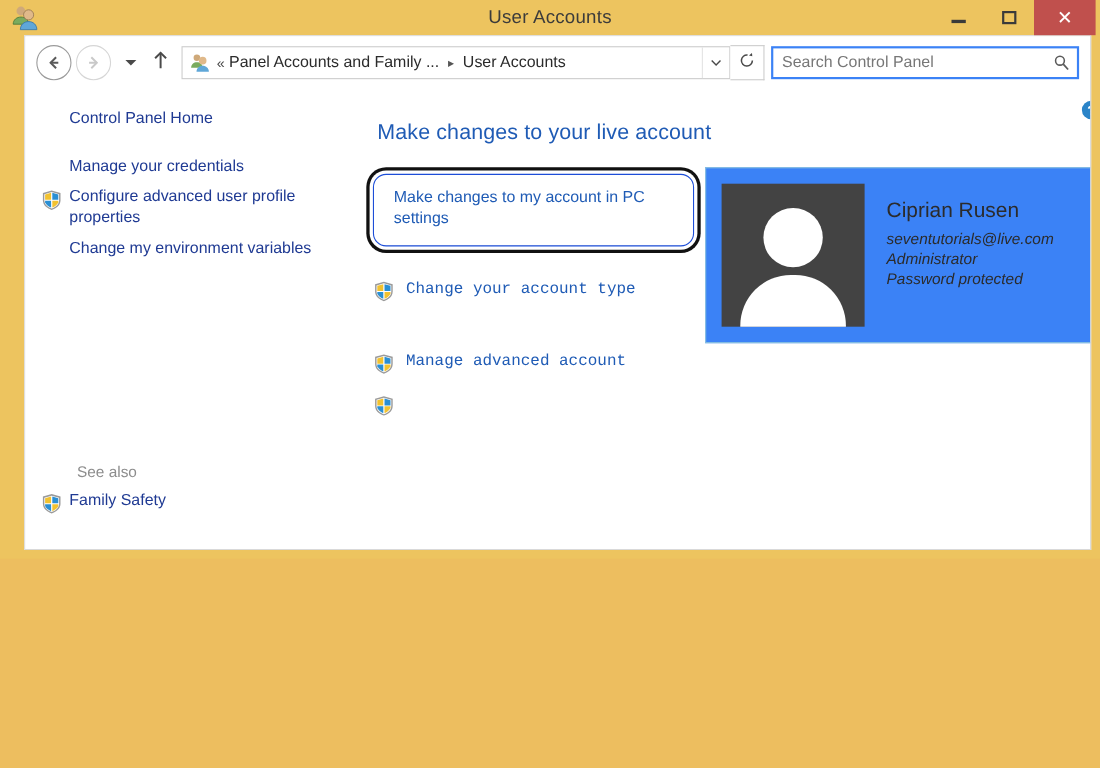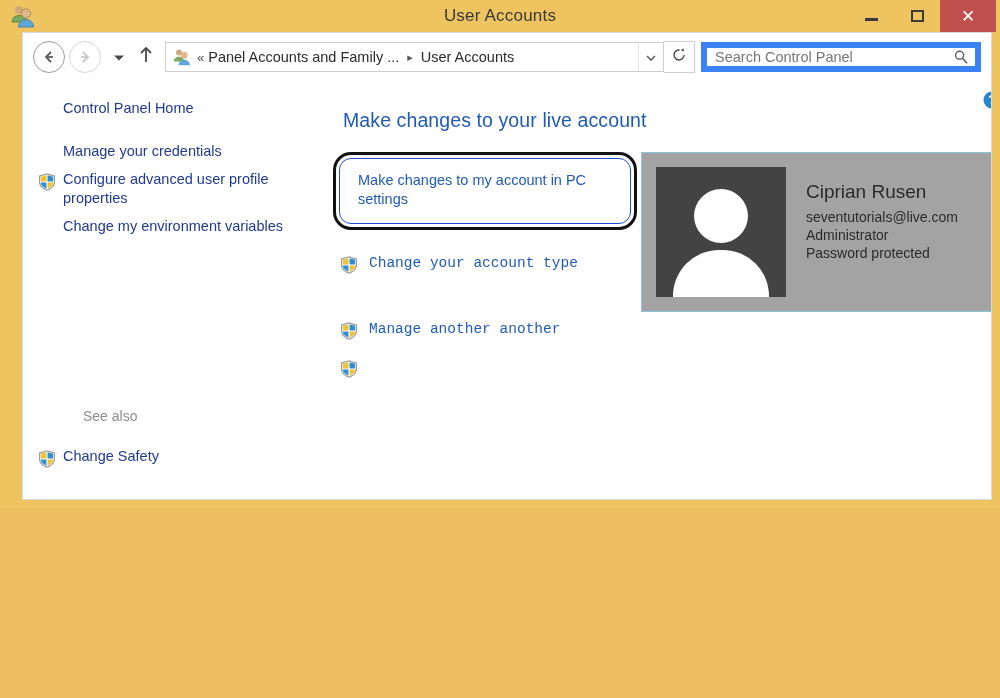--- a/index.html
+++ b/index.html
@@ -156,21 +156,21 @@
   .refresh {
     width: 30px; height: 30px;
     border: 1px solid #cdcdcd;
     border-left: none;
     display: flex; align-items: center; justify-content: center;
     flex: 0 0 auto;
     background: #fff;
   }
   .searchbox {
     width: 280px; height: 30px;
-    border: 6px solid #3b82f6;
+    border: 2px solid #3b82f6;
     margin-left: 6px;
     display: flex; align-items: center;
     flex: 0 0 auto;
     box-sizing: border-box;
   }
   .searchbox input {
     flex: 1 1 auto;
     border: none; outline: none;
     font-family: "Liberation Sans", sans-serif;
     font-size: 14.5px;
@@ -215,22 +215,22 @@
   .nav-link.home { color: #1f3a93; }
   .gap-lg { height: 24px; }
   .gap-sm { height: 9px; }
   .sidebar-bottom {
     margin-top: auto;
     padding-bottom: 26px;
   }
   .see-also {
     font-size: 14px;
     color: #8d8d8d;
-    padding-left: 60px;
-    margin-bottom: 23px;
+    padding-left: 47px;
+    margin-bottom: 9px;
   }
 
   
   .content {
     flex: 1 1 auto;
     padding: 16px 14px 0 10px;
     box-sizing: border-box;
     position: relative;
   }
   .help-ico {
@@ -287,21 +287,21 @@
   }
   .linkrow .shield { flex: 0 0 30px; padding-top: 1px; }
   .sp-a { height: 30px; }
   .sp-b { height: 40px; }
   .sp-c { height: 12px; }
 
   
   .usercard {
     width: 360px;
     box-sizing: border-box;
-    background: #a3a3a3;
+    background: #3b82f6;
     border: 1px solid #8cc3e0;
     padding: 14px 14px 14px 14px;
     display: flex;
     align-items: flex-start;
   }
   .avatar {
     width: 130px; height: 130px;
     background: #434343;
     flex: 0 0 130px;
     position: relative;
@@ -327,20 +327,21 @@
   }
   .user-name {
     font-size: 19px;
     color: #2b2b2b;
     margin-bottom: 5px;
   }
   .user-line {
     font-size: 14px;
     color: #2b2b2b;
     line-height: 18px;
+    font-style: italic;
   }
 </style>
 </head>
 <body>
 
 <div class="window">
 
   <div class="titlebar">
     <span class="title-icon">
       <svg width="26" height="24" viewBox="0 0 26 24">
@@ -487,21 +488,21 @@
             <span class="nav-shield">
               <svg width="20" height="20" viewBox="0 0 20 20">
                 <path d="M10 1.2 L18 3.4 V10 c0 4.6 -4 7.4 -8 8.8 C6 17.4 2 14.6 2 10 V3.4 Z" fill="#9a9a9a"></path>
                 <path d="M10 2.6 L16.7 4.5 V10 c0 3.9 -3.3 6.3 -6.7 7.5 C6.6 16.3 3.3 13.9 3.3 10 V4.5 Z" fill="#ffffff"></path>
                 <path d="M9.45 3.3 L4 4.85 V9.6 h5.45 Z" fill="#f2c230"></path>
                 <path d="M10.55 3.3 L16 4.85 V9.6 h-5.45 Z" fill="#2a8fd4"></path>
                 <path d="M4 10.4 h5.45 v6.3 C7.1 15.7 4.9 14 4 12 Z" fill="#2a8fd4"></path>
                 <path d="M16 10.4 h-5.45 v6.3 c2.35 -1 4.55 -2.7 5.45 -4.7 Z" fill="#f2c230"></path>
               </svg>
             </span>
-            <span class="nav-link">Change Safety</span>
+            <span class="nav-link">Family Safety</span>
           </div>
         </div>
       </div>
 
       <div class="content">
 
         <span class="help-ico">
           <svg width="18" height="18" viewBox="0 0 18 18">
             <circle cx="9" cy="9" r="8.5" fill="#2b84c8"></circle>
             <text x="9" y="13.4" text-anchor="middle" font-family="Liberation Sans, sans-serif" font-size="12" font-weight="bold" fill="#ffffff">?</text>
@@ -542,21 +543,21 @@
               <span class="shield">
                 <svg width="20" height="20" viewBox="0 0 20 20">
                   <path d="M10 1.2 L18 3.4 V10 c0 4.6 -4 7.4 -8 8.8 C6 17.4 2 14.6 2 10 V3.4 Z" fill="#9a9a9a"></path>
                   <path d="M10 2.6 L16.7 4.5 V10 c0 3.9 -3.3 6.3 -6.7 7.5 C6.6 16.3 3.3 13.9 3.3 10 V4.5 Z" fill="#ffffff"></path>
                   <path d="M9.45 3.3 L4 4.85 V9.6 h5.45 Z" fill="#f2c230"></path>
                   <path d="M10.55 3.3 L16 4.85 V9.6 h-5.45 Z" fill="#2a8fd4"></path>
                   <path d="M4 10.4 h5.45 v6.3 C7.1 15.7 4.9 14 4 12 Z" fill="#2a8fd4"></path>
                   <path d="M16 10.4 h-5.45 v6.3 c2.35 -1 4.55 -2.7 5.45 -4.7 Z" fill="#f2c230"></path>
                 </svg>
               </span>
-              <span class="link-blue">Manage another another</span>
+              <span class="link-blue">Manage advanced account</span>
             </div>
 
             <div class="sp-c"></div>
 
             <div class="linkrow">
               <span class="shield">
                 <svg width="20" height="20" viewBox="0 0 20 20">
                   <path d="M10 1.2 L18 3.4 V10 c0 4.6 -4 7.4 -8 8.8 C6 17.4 2 14.6 2 10 V3.4 Z" fill="#9a9a9a"></path>
                   <path d="M10 2.6 L16.7 4.5 V10 c0 3.9 -3.3 6.3 -6.7 7.5 C6.6 16.3 3.3 13.9 3.3 10 V4.5 Z" fill="#ffffff"></path>
                   <path d="M9.45 3.3 L4 4.85 V9.6 h5.45 Z" fill="#f2c230"></path>

